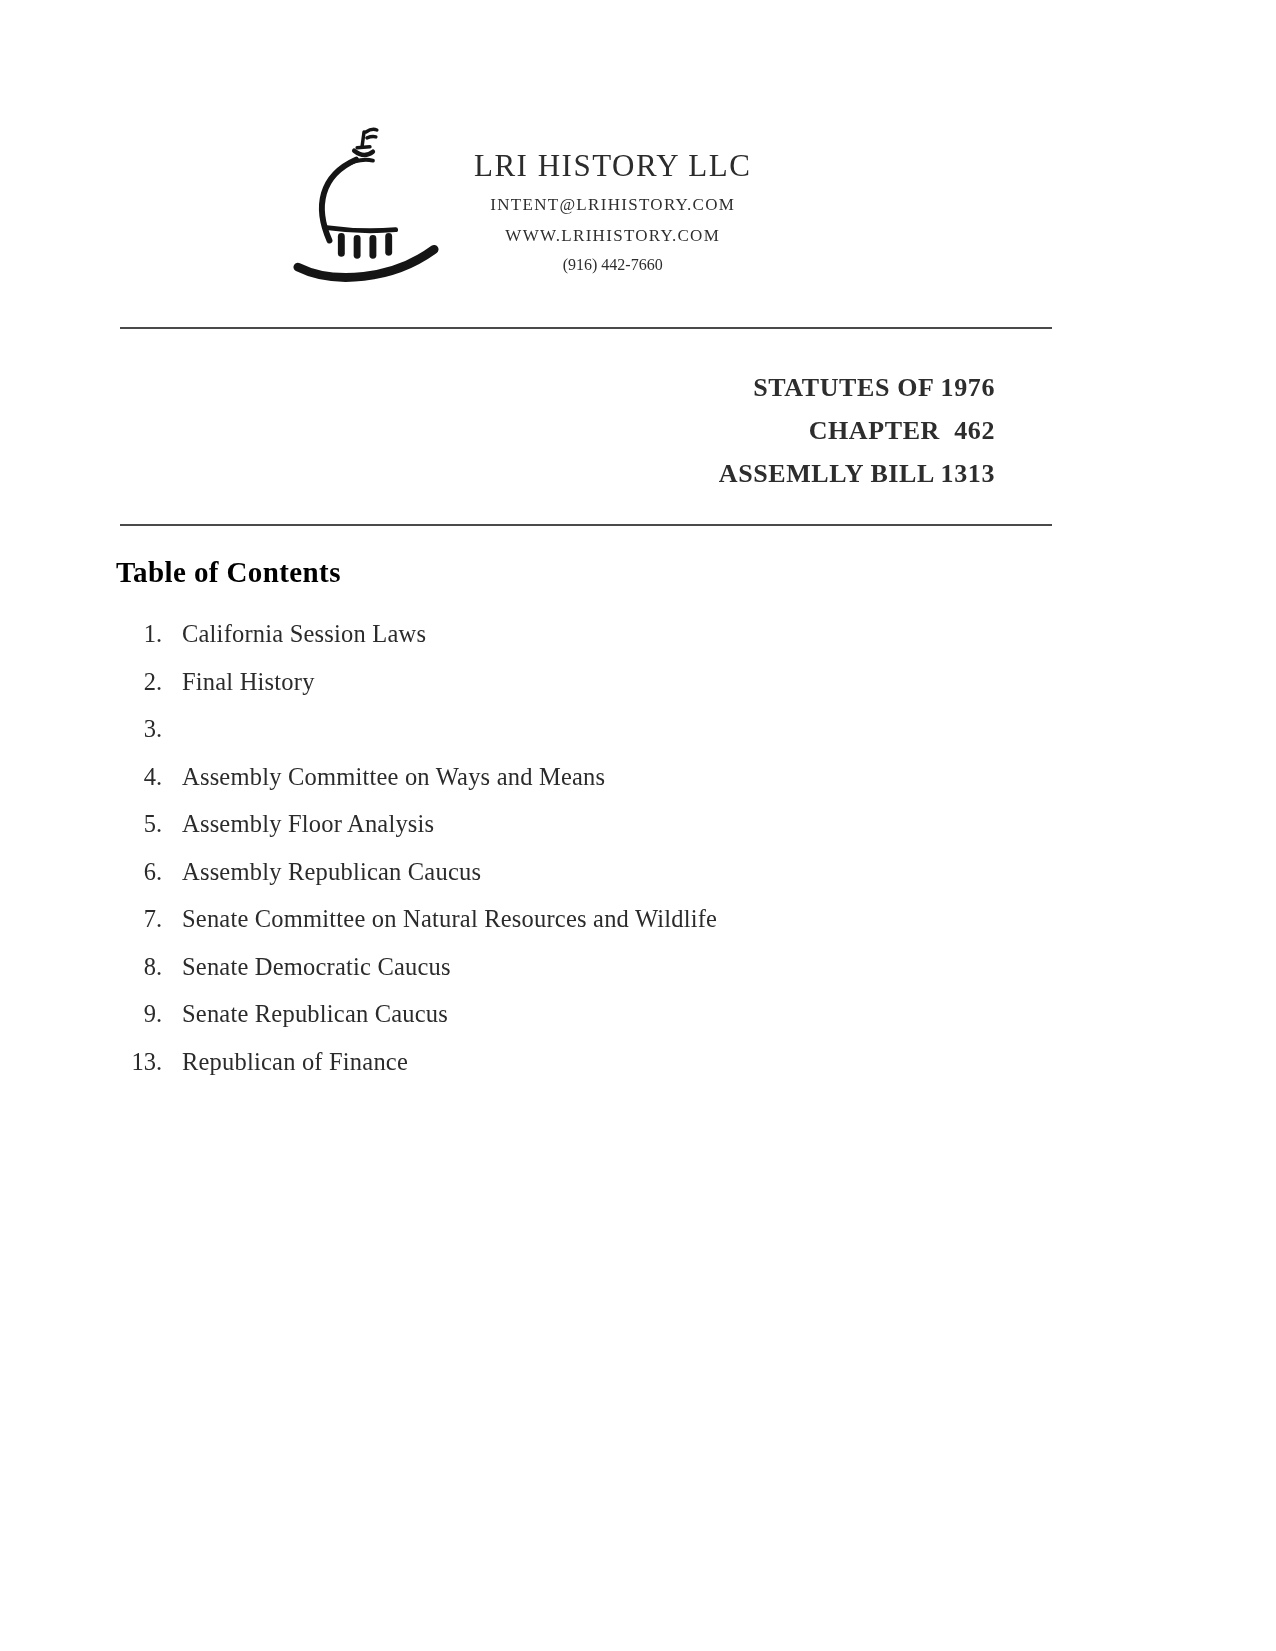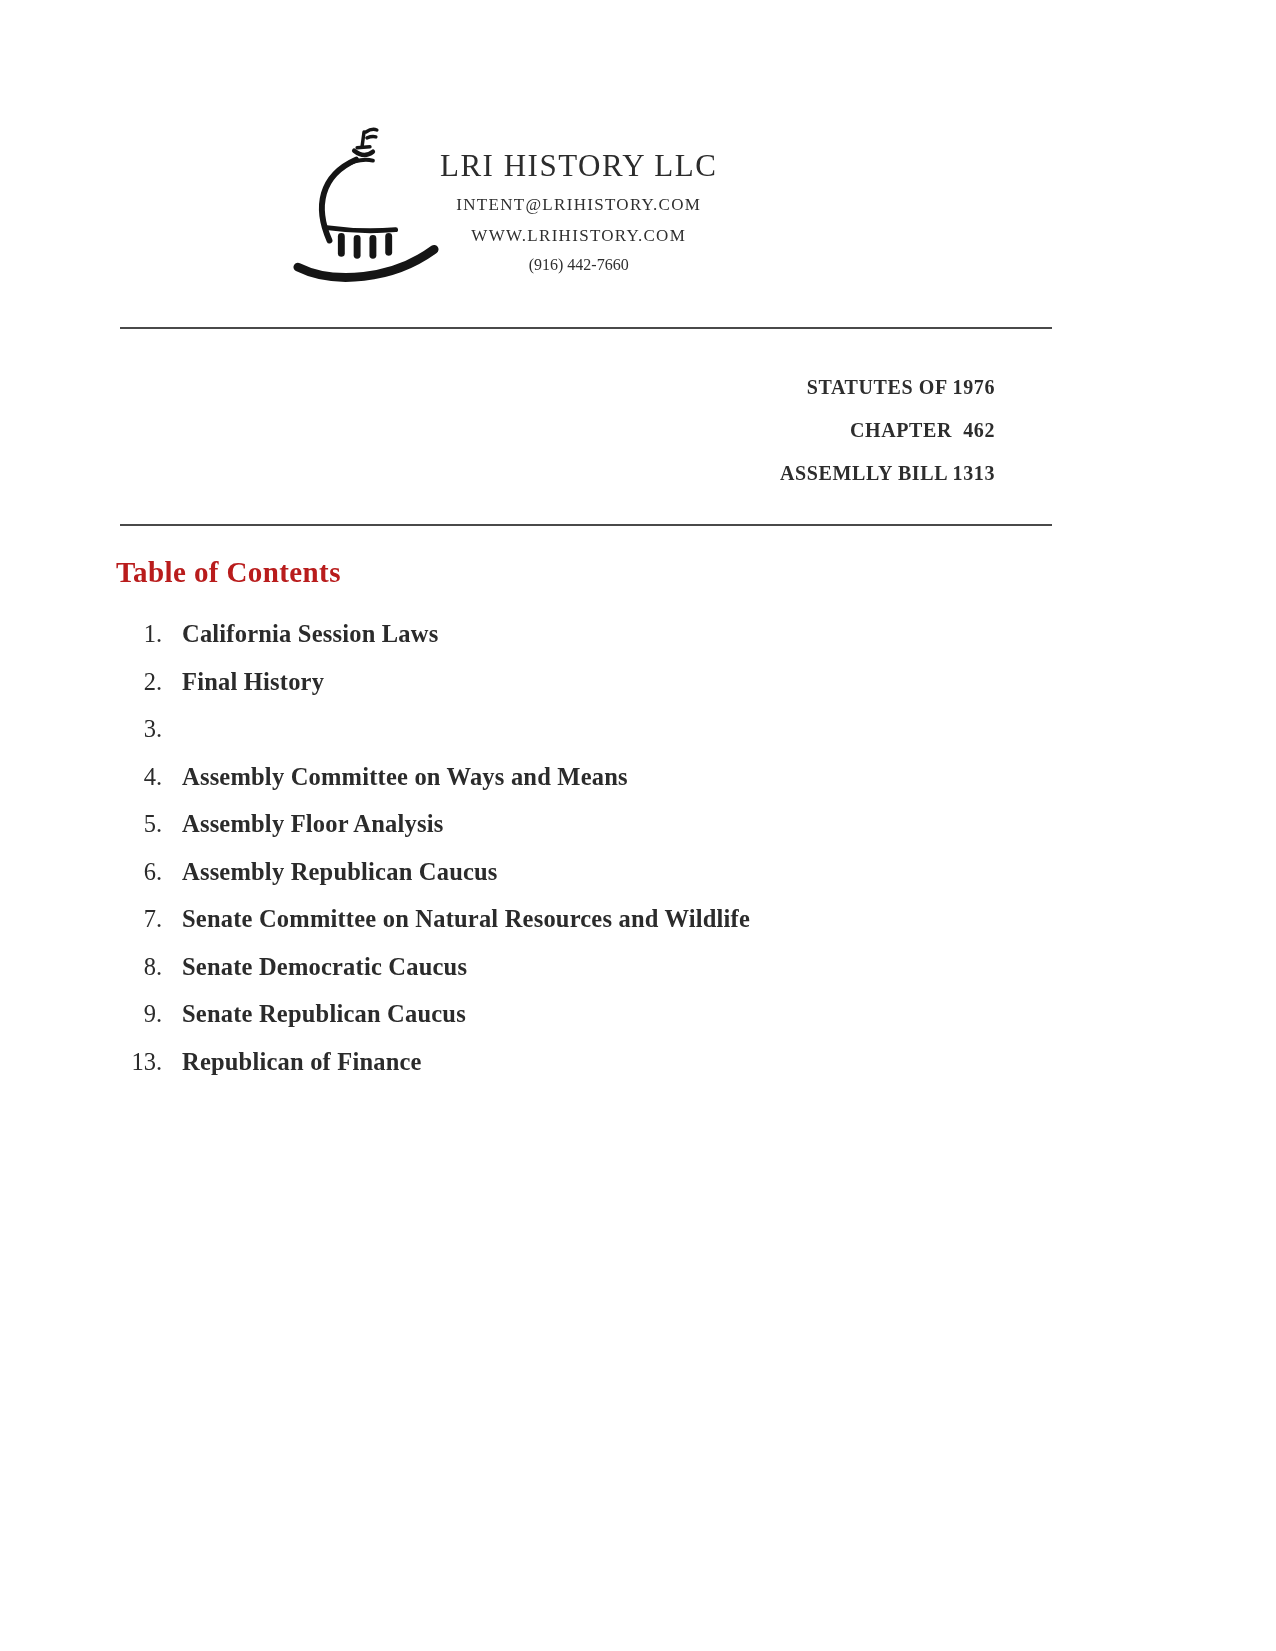--- a/index.html
+++ b/index.html
@@ -14,20 +14,21 @@
     overflow: hidden;
   }
 
   
   .letterhead {
     position: absolute;
     top: 124px;
     left: 292px;
     display: flex;
     align-items: flex-start;
+    gap: 34px;
   }
   .logo { width: 148px; height: 158px; }
   .logo svg { width: 100%; height: 100%; }
   .company-block { text-align: center; padding-top: 24px; min-width: 270px; }
   .company-name {
     font-size: 31px;
     letter-spacing: 1.5px;
     color: #2c2c2c;
   }
   .company-email, .company-website {
@@ -55,37 +56,37 @@
   .rule-top { top: 327px; }
   .rule-bottom { top: 524px; }
 
   
   .title-block {
     position: absolute;
     top: 366px;
     right: 281px;
     text-align: right;
     font-weight: 700;
-    font-size: 20px;
+    font-size: 26px;
     line-height: 43px;
     letter-spacing: 0.6px;
     color: #2d2d2d;
   }
   .title-block div { white-space: pre-wrap; }
 
   
   .toc-heading {
     position: absolute;
     left: 116px;
     top: 556px;
     margin: 0;
     font-size: 29px;
     font-weight: 700;
     letter-spacing: 0.4px;
-    color: #b91c1c;
+    color: #000000;
   }
   .toc-list {
     position: absolute;
     left: 116px;
     top: 620px;
     margin: 0;
     padding: 0;
     list-style: none;
   }
   .toc-row {
@@ -96,21 +97,20 @@
     color: #2b2b2b;
   }
   .toc-num {
     width: 46px;
     text-align: right;
     flex: 0 0 auto;
   }
   .toc-label {
     margin-left: 20px;
     letter-spacing: 0.2px;
-    font-weight: bold;
   }
 </style>
 </head>
 <body>
 
 <div class="page">
 
   <header class="letterhead">
     <div class="logo">
       <svg viewBox="0 0 150 160" fill="none" stroke="#151515" stroke-linecap="round">

